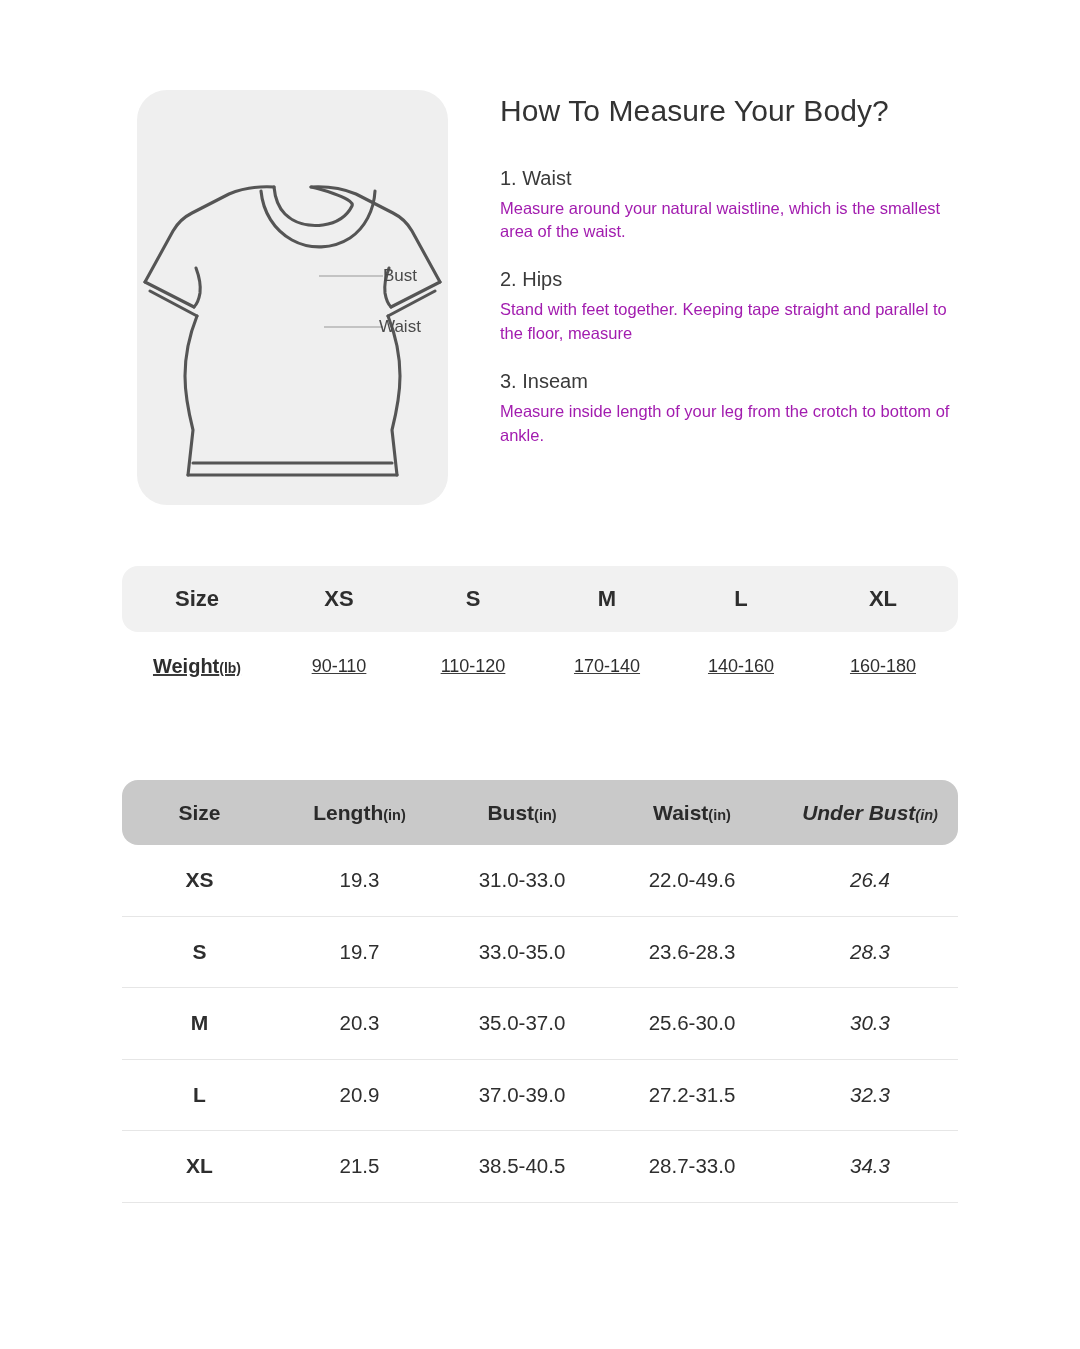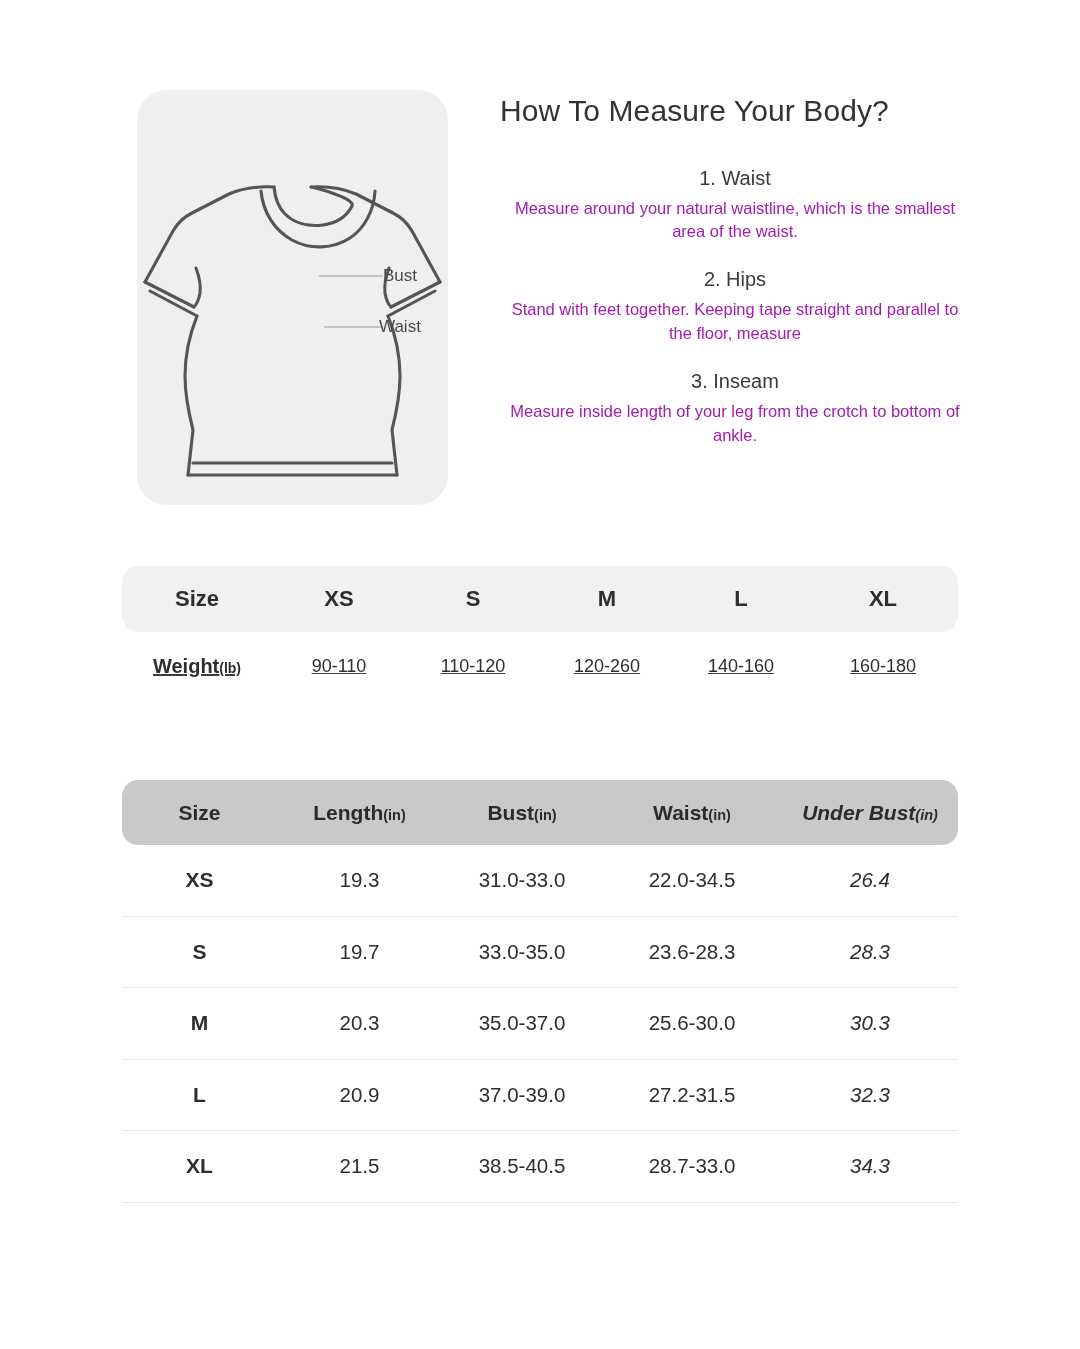--- a/index.html
+++ b/index.html
@@ -47,21 +47,21 @@
 
   .measure-title {
     font-size: 30px;
     font-weight: 400;
     color: #333333;
     letter-spacing: 0.1px;
     line-height: 1.25;
     margin-bottom: 34px;
   }
 
-  .step { margin-bottom: 22px; text-align: center; }
+  .step { margin-bottom: 22px; }
   .step:last-child { margin-bottom: 4px; }
 
   .step-title {
     font-size: 20px;
     font-weight: 400;
     color: #3a3a3a;
     line-height: 1.45;
     margin-bottom: 4px;
   }
 
@@ -251,40 +251,40 @@
     <div class="wt-cell c1">XS</div>
     <div class="wt-cell c2">S</div>
     <div class="wt-cell c3">M</div>
     <div class="wt-cell c4">L</div>
     <div class="wt-cell c5">XL</div>
   </div>
   <div class="weight-body">
     <div class="wt-cell c0"><span>Weight</span><span class="unit">(lb)</span></div>
     <div class="wt-cell c1">90-110</div>
     <div class="wt-cell c2">110-120</div>
-    <div class="wt-cell c3">120-260</div>
+    <div class="wt-cell c3">170-140</div>
     <div class="wt-cell c4">140-160</div>
     <div class="wt-cell c5">160-180</div>
   </div>
 </div>
 
 <div class="meas-table">
   <div class="meas-head">
     <div class="ms-cell c0"><span>Size</span></div>
     <div class="ms-cell c1"><span>Length</span><span class="unit-in">(in)</span></div>
     <div class="ms-cell c2"><span>Bust</span><span class="unit-in">(in)</span></div>
     <div class="ms-cell c3"><span>Waist</span><span class="unit-in">(in)</span></div>
     <div class="ms-cell c4"><span>Under Bust</span><span class="unit-in">(in)</span></div>
   </div>
 
   <div class="meas-row">
     <div class="ms-cell c0">XS</div>
     <div class="ms-cell c1">19.3</div>
     <div class="ms-cell c2">31.0-33.0</div>
-    <div class="ms-cell c3">22.0-34.5</div>
+    <div class="ms-cell c3">22.0-49.6</div>
     <div class="ms-cell c4">26.4</div>
   </div>
 
   <div class="meas-row">
     <div class="ms-cell c0">S</div>
     <div class="ms-cell c1">19.7</div>
     <div class="ms-cell c2">33.0-35.0</div>
     <div class="ms-cell c3">23.6-28.3</div>
     <div class="ms-cell c4">28.3</div>
   </div>

